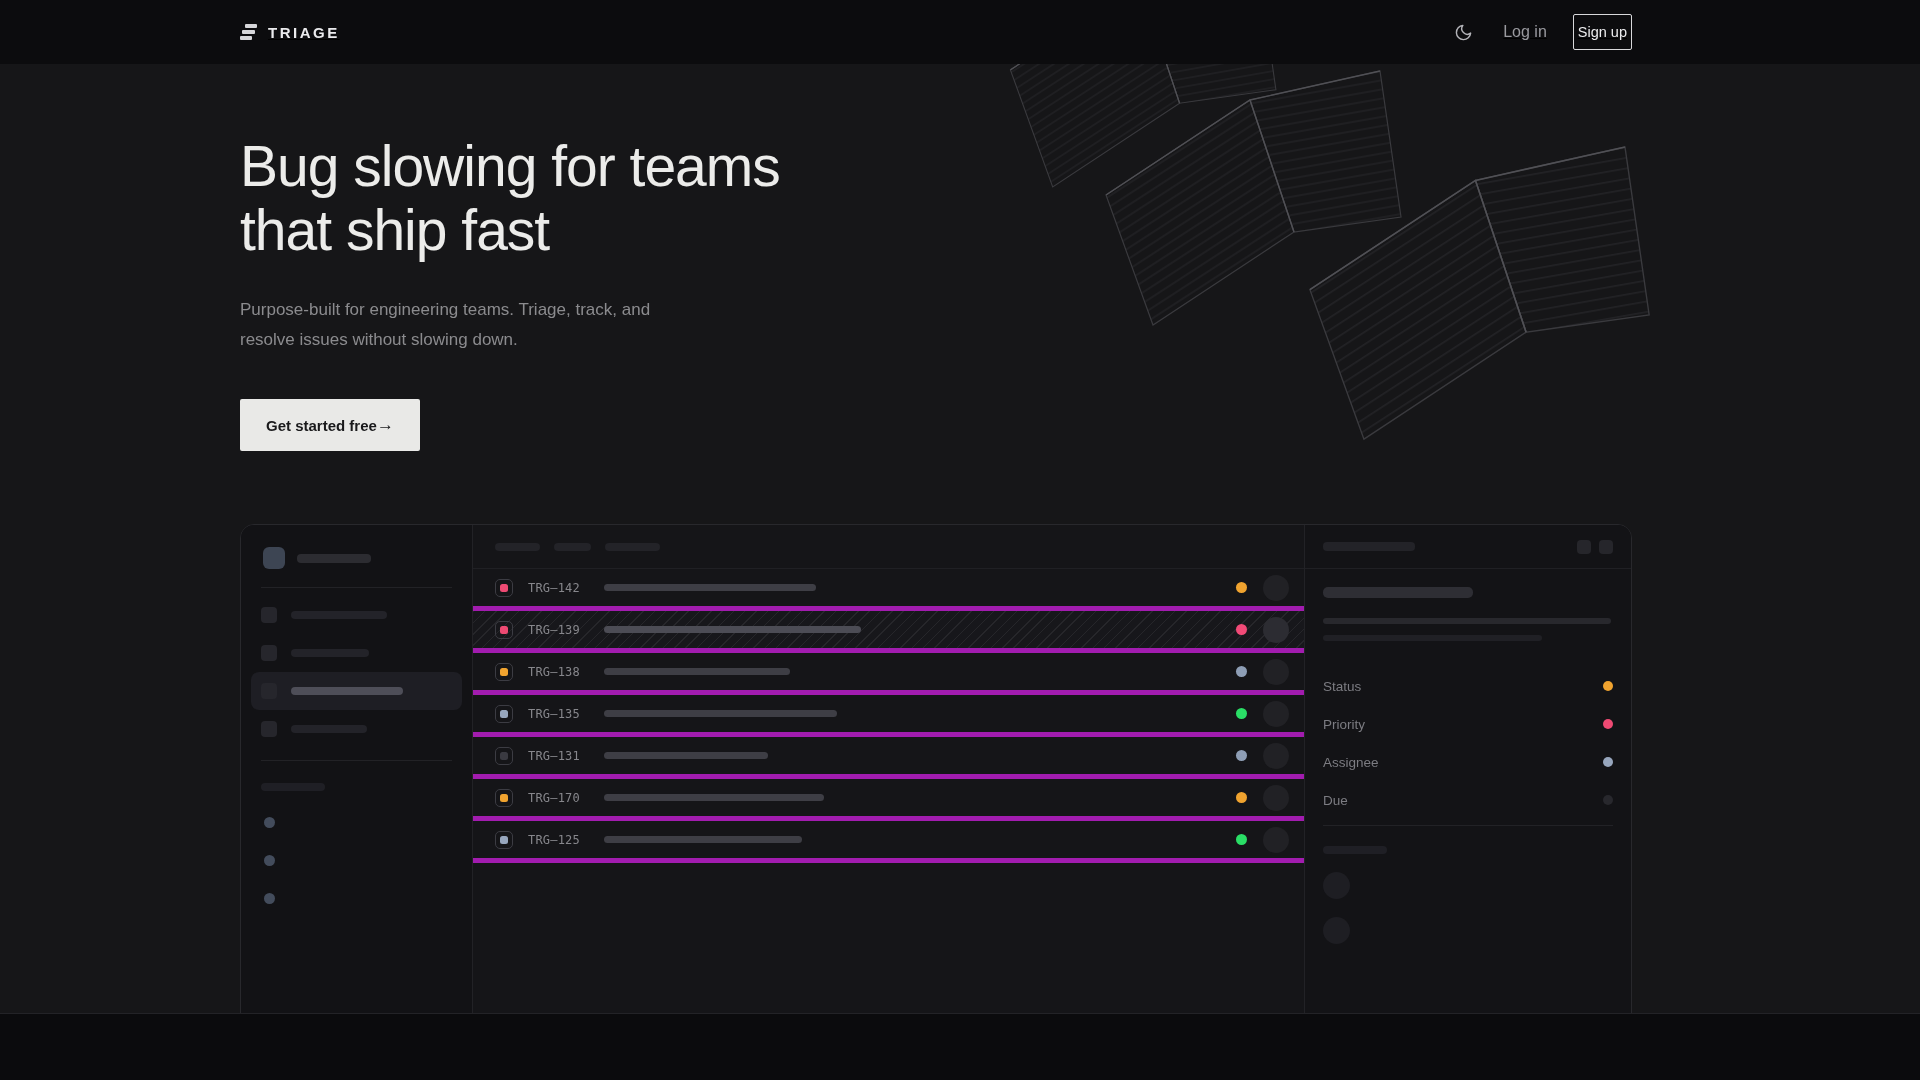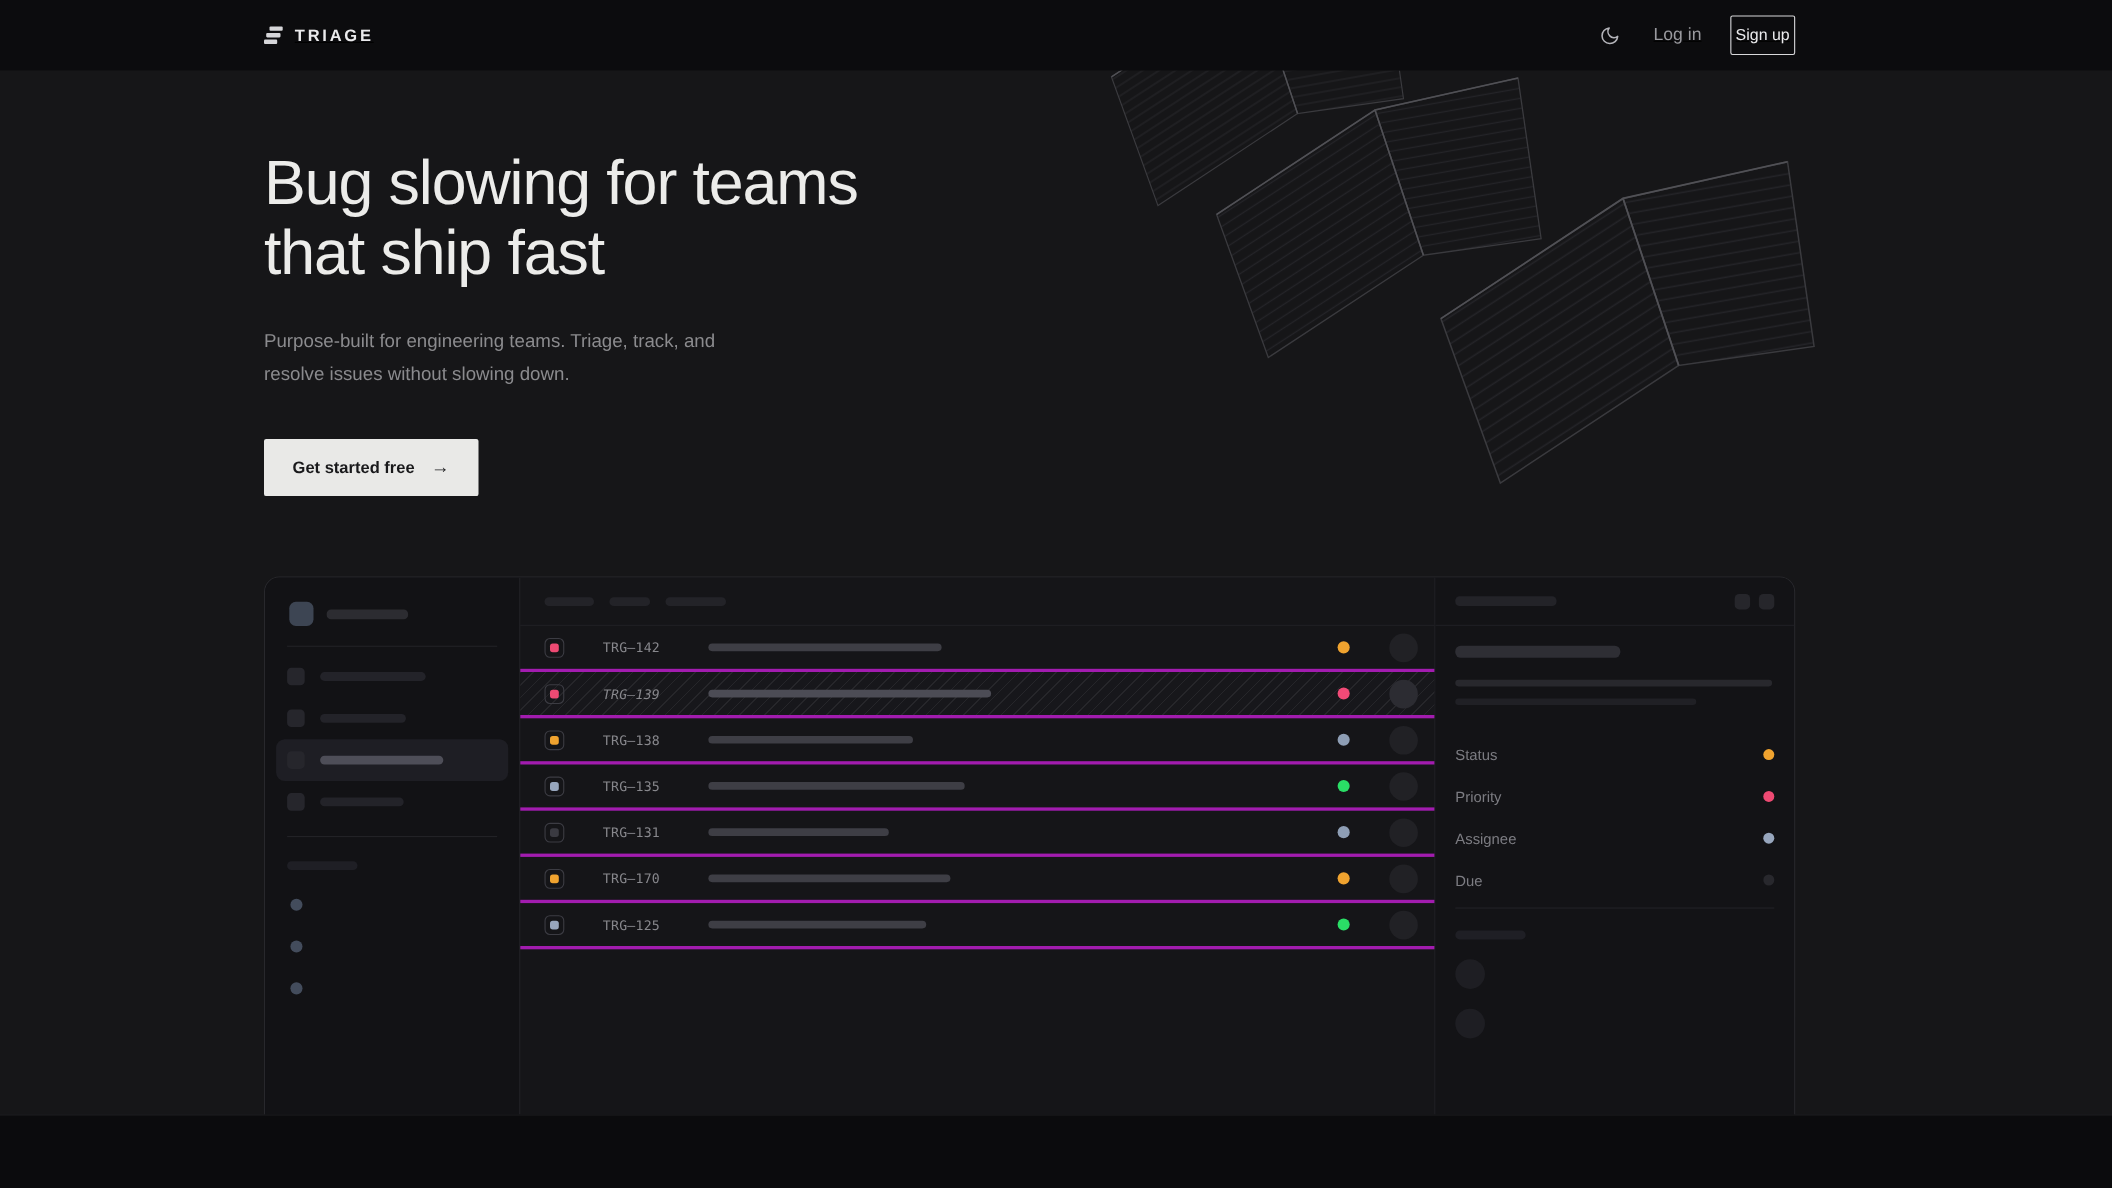--- a/index.html
+++ b/index.html
@@ -26,21 +26,21 @@
   
   .hero { position:relative; height:949px; background:#161618; overflow:hidden; }
   .deco { position:absolute; top:0; left:0; pointer-events:none; }
   .deco .pL { fill:url(#hatchL); stroke:#3a3a3e; stroke-width:1.2; }
   .deco .pR { fill:url(#hatchR); stroke:#3a3a3e; stroke-width:1.2; }
   .deco .edge { fill:none; stroke:#505055; stroke-width:1.4; }
 
   .hero-inner { position:relative; }
   h1 { margin-top:70px; font-size:57px; line-height:64px; font-weight:500; letter-spacing:-1px; color:#ececea; }
   .subtitle { margin-top:33px; font-size:17px; line-height:30px; color:#8b8b8e; }
-  .cta-btn { margin-top:44px; height:52px; padding:0 26px; display:inline-flex; align-items:center; gap:15px;
+  .cta-btn { margin-top:44px; height:52px; padding:0 26px; display:inline-flex; align-items:center; gap:0;
              background:#e9e9e7; color:#19191b; border:none; border-radius:2px; font-size:15px; font-weight:600;
              cursor:pointer; font-family:inherit; }
   .cta-arrow { font-size:17px; font-weight:400; }
 
   
   .mockup { margin-top:73px; height:560px; border:1px solid #28282c; border-radius:14px; overflow:hidden;
             display:grid; grid-template-columns:231px 1fr 326px; background:#131316; }
 
   .sk { border-radius:4px; background:#232328; }
 
@@ -58,32 +58,32 @@
   .side-item.active .s-bar { background:#4e4e58; }
   .section-bar { margin-top:22px; width:64px; height:8px; background:#1f1f25; }
   .side-dot { width:11px; height:11px; border-radius:50%; background:#434c5c; margin-left:3px; }
   .side-dot.d1 { margin-top:26px; } .side-dot.d2, .side-dot.d3 { margin-top:27px; }
 
   
   .mk-main { background:#151518; border-left:1px solid #222226; border-right:1px solid #222226; }
   .main-header { height:44px; display:flex; align-items:center; gap:14px; padding:0 22px; border-bottom:1px solid #202024; }
   .main-header .sk { height:8px; }
   .hp1{width:45px;} .hp2{width:37px;} .hp3{width:55px;}
-  .issue-row { height:42px; display:flex; align-items:center; padding:0 15px 0 22px; border-bottom:3px solid #a21caf;gap:20px; }
+  .issue-row { height:42px; display:flex; align-items:center; padding:0 15px 0 22px; border-bottom:5px solid #a21caf; }
   .row-icon { width:18px; height:18px; border:1.5px solid #3c3c43; border-radius:5px; flex:none;
               display:flex; align-items:center; justify-content:center; }
   .row-icon-dot { width:8px; height:8px; border-radius:2.5px; }
   .row-id { margin-left:15px; width:64px; flex:none; font-family:"DejaVu Sans Mono", monospace;
             font-size:12px; color:#87878c; letter-spacing:0.2px; }
   .row-bar { margin-left:12px; height:7px; border-radius:4px; background:#3e3e45; }
   .row-spacer { flex:1; }
   .status-dot { width:11px; height:11px; border-radius:50%; flex:none; }
   .row-avatar { width:26px; height:26px; border-radius:50%; background:#212125; flex:none; margin-left:16px; }
   .issue-row.selected { background-color:#17171b;
-      background-image:repeating-linear-gradient(135deg, #26262a 0 1px, transparent 1px 8px);font-style:italic; }
+      background-image:repeating-linear-gradient(135deg, #26262a 0 1px, transparent 1px 8px); }
   .issue-row.selected .row-bar { background:#4c4c55; }
   .issue-row.selected .row-avatar { background:#2c2c32; }
 
   
   .mk-detail { background:#131316; }
   .detail-header { height:44px; display:flex; align-items:center; justify-content:space-between;
                    padding:0 18px; border-bottom:1px solid #202024; }
   .dh-pill { width:92px; height:9px; }
   .sq-group { display:flex; gap:8px; }
   .sq { width:14px; height:14px; border-radius:4px; background:#26262b; }

